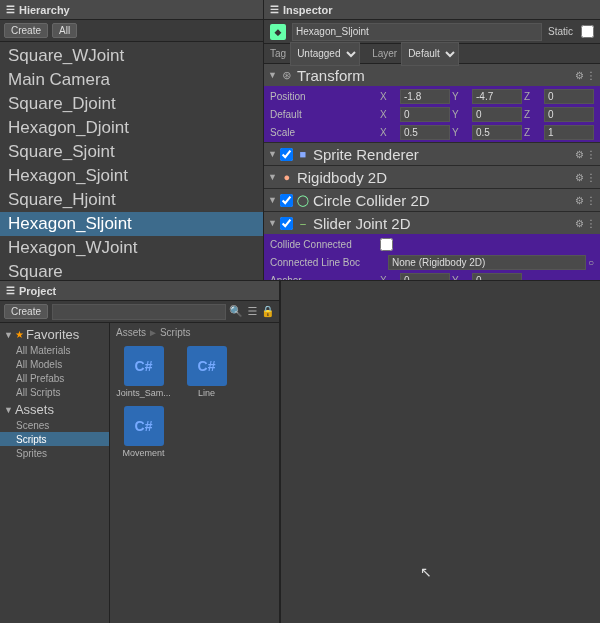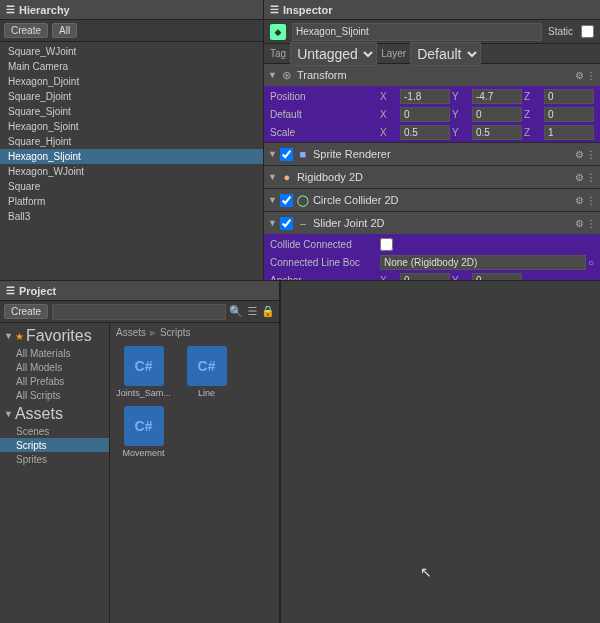--- a/index.html
+++ b/index.html
@@ -8,43 +8,43 @@
     
     .top-row { display: flex; flex-direction: row; height: 280px; }
 
     
     .hierarchy-panel { width: 280px; display: flex; flex-direction: column; border-right: 1px solid #222; background: #3d3d3d; }
     .panel-header { background: #4a4a4a; padding: 3px 6px; font-size: 11px; font-weight: bold; display: flex; align-items: center; border-bottom: 1px solid #222; height: 20px; }
     .panel-header-icon { margin-right: 4px; font-size: 10px; }
     .toolbar-row { background: #3a3a3a; padding: 2px 4px; display: flex; align-items: center; gap: 4px; border-bottom: 1px solid #222; height: 22px; }
     .toolbar-btn { background: #555; border: 1px solid #666; color: #ddd; font-size: 10px; padding: 1px 6px; cursor: pointer; border-radius: 2px; }
     .hierarchy-list { flex: 1; overflow-y: auto; padding: 2px 0; }
-    .hierarchy-item { padding: 2px 8px; cursor: pointer; font-size: 10px; color: #ccc; }
+    .hierarchy-item { padding: 2px 8px; cursor: pointer; font-size: 17px; color: #ccc; }
     .hierarchy-item.selected { background: #3d6b8c; color: #fff; }
 
     
     .inspector-panel { flex: 1; display: flex; flex-direction: column; background: #3d3d3d; }
     .inspector-header { background: #4a4a4a; padding: 3px 6px; font-size: 11px; font-weight: bold; display: flex; align-items: center; border-bottom: 1px solid #222; height: 20px; }
 
     .inspector-top-bar { background: #3d3d3d; padding: 3px 6px; display: flex; align-items: center; gap: 6px; border-bottom: 1px solid #222; height: 24px; }
     .component-icon { width: 16px; height: 16px; background: #6fa; border-radius: 2px; display: inline-flex; align-items: center; justify-content: center; font-size: 9px; color: #333; }
     .static-label { font-size: 10px; color: #ccc; }
     .static-cb { margin-left: 2px; }
 
     .tag-layer-row { display: flex; align-items: center; gap: 4px; padding: 2px 6px; background: #3d3d3d; border-bottom: 1px solid #222; height: 20px; }
     .tag-label { color: #aaa; font-size: 10px; }
-    .tag-dropdown { background: #4a4a4a; border: 1px solid #555; color: #ddd; font-size: 14px; padding: 0 2px; height: 24px; }
+    .tag-dropdown { background: #4a4a4a; border: 1px solid #555; color: #ddd; font-size: 10px; padding: 0 2px; height: 24px; }
 
     
     .component-section { border-bottom: 1px solid #2a2a2a; }
     .component-header { display: flex; align-items: center; padding: 2px 4px; background: #4a4a4a; height: 22px; cursor: pointer; }
     .comp-arrow { margin-right: 3px; font-size: 9px; color: #aaa; }
     .comp-checkbox { margin-right: 3px; }
     .comp-icon { width: 14px; height: 14px; margin-right: 3px; display: inline-flex; align-items: center; justify-content: center; }
-    .comp-title { font-size: 11px; color: #ddd; flex: 1; }
+    .comp-title { font-size: 15px; color: #ddd; flex: 1; }
     .comp-menu-btn { font-size: 10px; color: #aaa; cursor: pointer; margin-left: 2px; }
 
     .component-body { background: #4c1d95; padding: 1px 0; }
     .prop-row { display: flex; align-items: center; height: 18px; padding: 0 6px; }
     .prop-label { color: #bbb; font-size: 10px; width: 110px; flex-shrink: 0; }
     .prop-value { flex: 1; display: flex; align-items: center; gap: 2px; }
     .prop-field { background: #4a4a4a; border: 1px solid #555; color: #ddd; font-size: 10px; padding: 0 3px; height: 15px; }
     .prop-field-sm { width: 50px; margin-left: 8px; }
     .prop-coord { display: flex; align-items: center; gap: 2px; }
     .coord-label { color: #aaa; font-size: 10px; width: 10px; }
@@ -55,21 +55,21 @@
     
     .project-panel { width: 280px; display: flex; flex-direction: column; border-right: 1px solid #222; background: #3d3d3d; }
     .project-toolbar { background: #3a3a3a; padding: 2px 4px; display: flex; align-items: center; gap: 4px; border-bottom: 1px solid #222; height: 22px; }
     .search-input { background: #4a4a4a; border: 1px solid #555; color: #ddd; font-size: 10px; padding: 0 4px; height: 16px; flex: 1; }
     .project-content { display: flex; flex: 1; overflow: hidden; }
     .project-tree { width: 110px; border-right: 1px solid #222; overflow-y: auto; padding: 2px 0; }
     .tree-section { padding: 1px 0; }
     .tree-header { display: flex; align-items: center; padding: 1px 4px; cursor: pointer; }
     .tree-arrow { font-size: 9px; margin-right: 2px; color: #aaa; }
     .tree-star { color: #f90; font-size: 10px; margin-right: 2px; }
-    .tree-label { font-size: 16px; color: #ccc; }
+    .tree-label { font-size: 13px; color: #ccc; }
     .tree-item { padding: 1px 16px; cursor: pointer; }
     .tree-item span { font-size: 10px; color: #aaa; }
     .assets-section { padding: 1px 0; }
     .assets-header { display: flex; align-items: center; padding: 1px 4px; cursor: pointer; }
     .assets-item { padding: 1px 16px; cursor: pointer; }
     .assets-item.selected { background: #3d6b8c; }
     .assets-item span { font-size: 10px; color: #aaa; }
     .assets-item.selected span { color: #fff; }
 
     .project-files { flex: 1; overflow-y: auto; padding: 4px; display: flex; flex-direction: column; gap: 4px; }
@@ -108,22 +108,22 @@
       <span class="panel-header-icon">☰</span>
       <span>Hierarchy</span>
     </div>
     <div class="toolbar-row">
       <button class="toolbar-btn">Create</button>
       <button class="toolbar-btn">All</button>
     </div>
     <div class="hierarchy-list" id="hierarchy-list">
         <div class="hierarchy-item">Square_WJoint</div>
         <div class="hierarchy-item">Main Camera</div>
+        <div class="hierarchy-item">Square_Djoint</div>
         <div class="hierarchy-item">Hexagon_Djoint</div>
-        <div class="hierarchy-item">Square_Djoint</div>
         <div class="hierarchy-item">Square_Sjoint</div>
         <div class="hierarchy-item">Hexagon_Sjoint</div>
         <div class="hierarchy-item">Square_Hjoint</div>
         <div class="hierarchy-item selected">Hexagon_Sljoint</div>
         <div class="hierarchy-item">Hexagon_WJoint</div>
         <div class="hierarchy-item">Square</div>
         <div class="hierarchy-item">Platform</div>
         <div class="hierarchy-item">Ball3</div>
       </div>
   </div>
@@ -138,21 +138,21 @@
       <div class="inspector-top-bar">
         <div class="component-icon">◆</div>
         <input class="prop-field" style="flex: 1 1 0%; height: 18px;" type="text" value="Hexagon_Sljoint">
         <span class="static-label">Static</span>
         <input type="checkbox" class="static-cb" style="">
       </div>
 
       <div class="tag-layer-row">
         <span class="tag-label">Tag</span>
         <select class="tag-dropdown"><option>Untagged</option></select>
-        <span class="tag-label" style="margin-left:0;">Layer</span>
+        <span class="tag-label" style="margin-left:8px;">Layer</span>
         <select class="tag-dropdown"><option>Default</option></select>
       </div>
 
       <div class="component-section">
         <div class="component-header">
           <span class="comp-arrow">▼</span>
           <span class="comp-icon icon-transform">⊛</span>
           <span class="comp-title">Transform</span>
           <span class="comp-menu-btn">⚙</span>
           <span class="comp-menu-btn">⋮</span>
@@ -258,21 +258,21 @@
           <div class="prop-row">
             <span class="prop-label">Collide Connected</span>
             <div class="prop-value">
               <input type="checkbox" style="">
             </div>
           </div>
 
           <div class="prop-row">
             <span class="prop-label">Connected Line Boc</span>
             <div class="prop-value">
-              <input class="prop-field" style="flex: 1 1 0%; min-width: 100px;" type="text" value="None (Rigidbody 2D)">
+              <input class="prop-field" style="flex: 1 1 0%; min-width: 100px; margin-left: 8px;" type="text" value="None (Rigidbody 2D)">
               <span style="cursor:pointer; color:#aaa; font-size:10px;">○</span>
             </div>
           </div>
 
           <div class="prop-row">
             <span class="prop-label">Anchor</span>
             <div class="prop-value">
               <div class="prop-coord">
                 <span class="coord-label">X</span>
                 <input class="prop-field prop-field-sm" type="text" value="0" style="">

